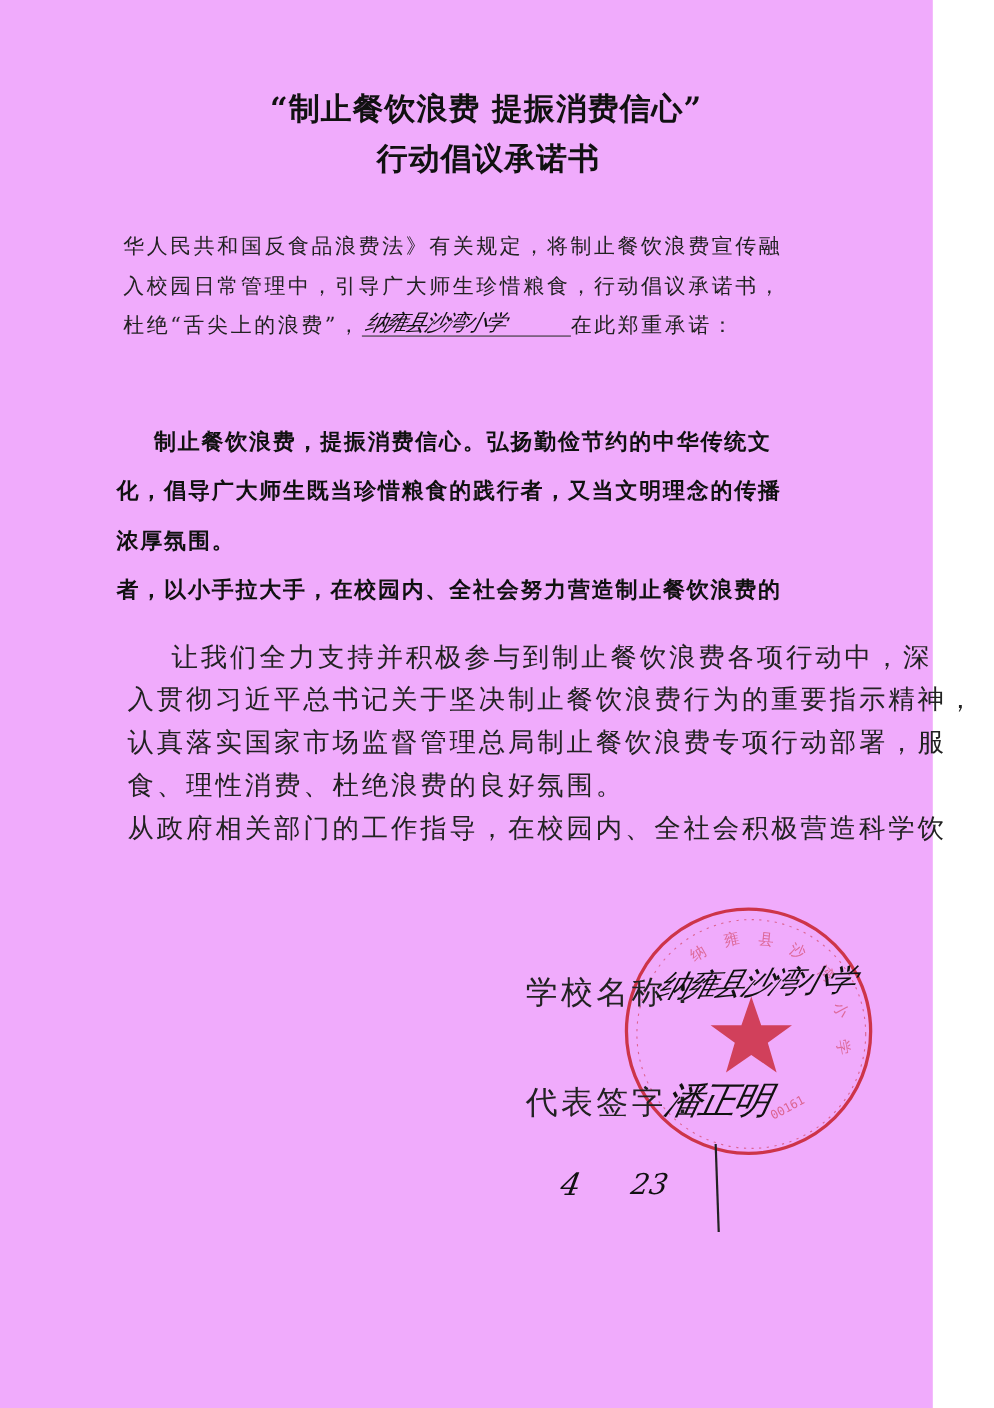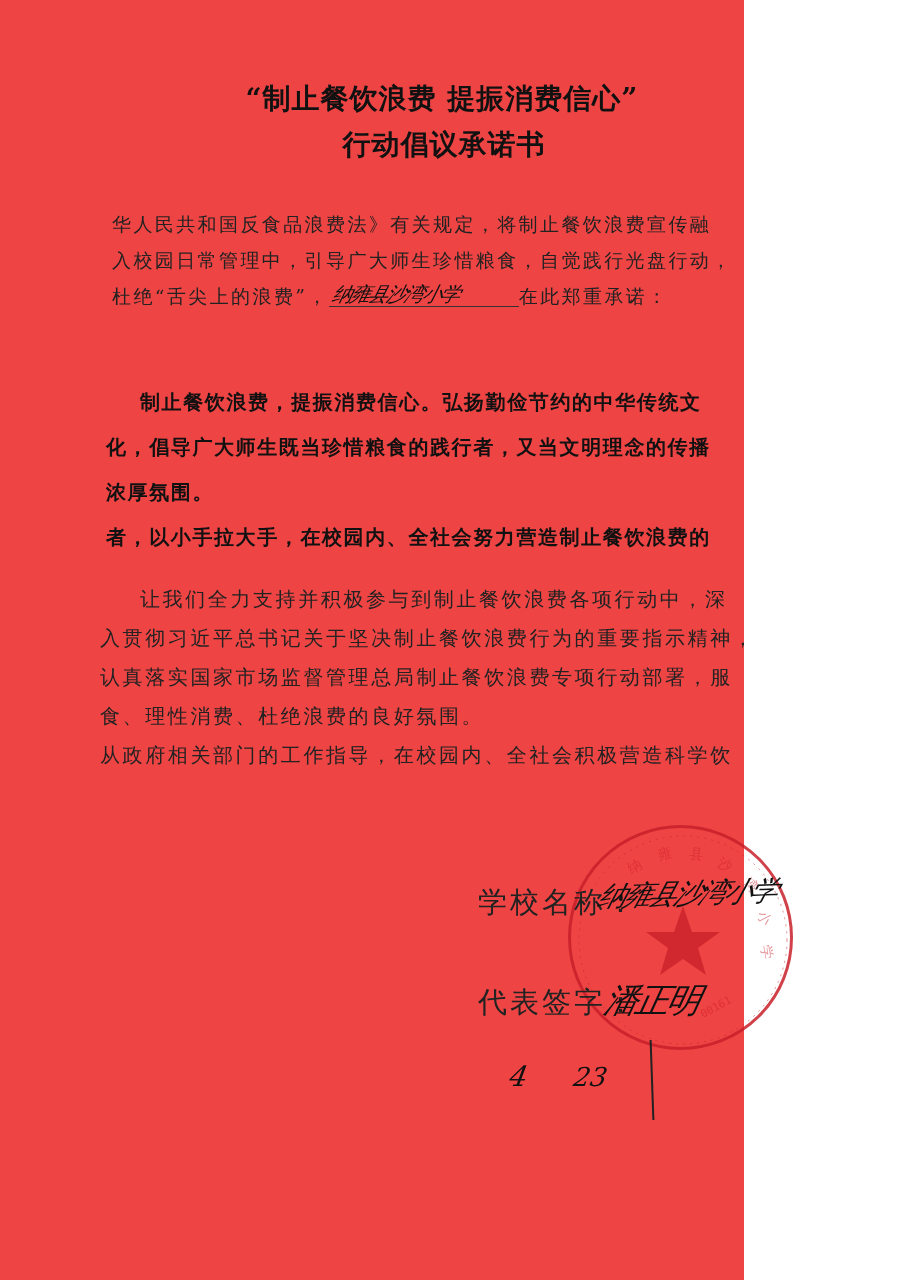--- a/index.html
+++ b/index.html
@@ -11,23 +11,23 @@
       width: 904px;
       height: 1280px;
       position: relative;
       overflow: hidden;
       font-family: "DejaVu Serif", "Liberation Serif", serif;
       color: #1a1a1a;
     }
     .page {
       position: absolute;
       left: 0; top: 0;
-      width: 744px;
+      width: 848px;
       height: 1280px;
-      background: #ef4444;
+      background: #f0abfc;
     }
     .title {
       position: absolute;
       left: 0;
       width: 904px;
       text-align: center;
       font-family: "DejaVu Serif", "Liberation Serif", serif;
       font-weight: bold;
       color: #111;
       letter-spacing: 1px;
@@ -55,23 +55,23 @@
       font-weight: bold;
       font-size: 20px;
       line-height: 45px;
       letter-spacing: 1.6px;
       color: #111;
     }
     .p2 .indent { padding-left: 34px; }
 
     .p3 {
       top: 580px;
-      left: 100px;
-      font-family: Liberation Serif, serif;
-      font-size: 20px;
+      left: 116px;
+      font-family: Liberation Mono, monospace;
+      font-size: 24px;
       line-height: 39px;
       letter-spacing: 2.6px;
     }
     .p3 .indent { padding-left: 40px; }
 
     .sig-underline {
       display: inline-block;
       width: 190px;
       border-bottom: 1.5px solid #333;
       height: 22px;
@@ -151,21 +151,21 @@
 </head>
 <body>
 
 <div class="page">
 
   <div class="title title-1">“制止餐饮浪费  提振消费信心”</div>
   <div class="title title-2">行动倡议承诺书</div>
 
   <div class="para p1">
     <span class="ln">华人民共和国反食品浪费法》有关规定，将制止餐饮浪费宣传融</span>
-    <span class="ln">入校园日常管理中，引导广大师生珍惜粮食，自觉践行光盘行动，</span>
+    <span class="ln">入校园日常管理中，引导广大师生珍惜粮食，行动倡议承诺书，</span>
     <span class="ln">
       <span>杜绝“舌尖上的浪费”，</span><span class="sig-underline"><span class="handwriting hw-inline">纳雍县沙湾小学</span></span><span>在此郑重承诺：</span>
     </span>
   </div>
 
   <div class="para p2">
     <span class="ln indent">制止餐饮浪费，提振消费信心。弘扬勤俭节约的中华传统文</span>
     <span class="ln">化，倡导广大师生既当珍惜粮食的践行者，又当文明理念的传播</span>
     <span class="ln">浓厚氛围。</span>
     <span class="ln">者，以小手拉大手，在校园内、全社会努力营造制止餐饮浪费的</span>

